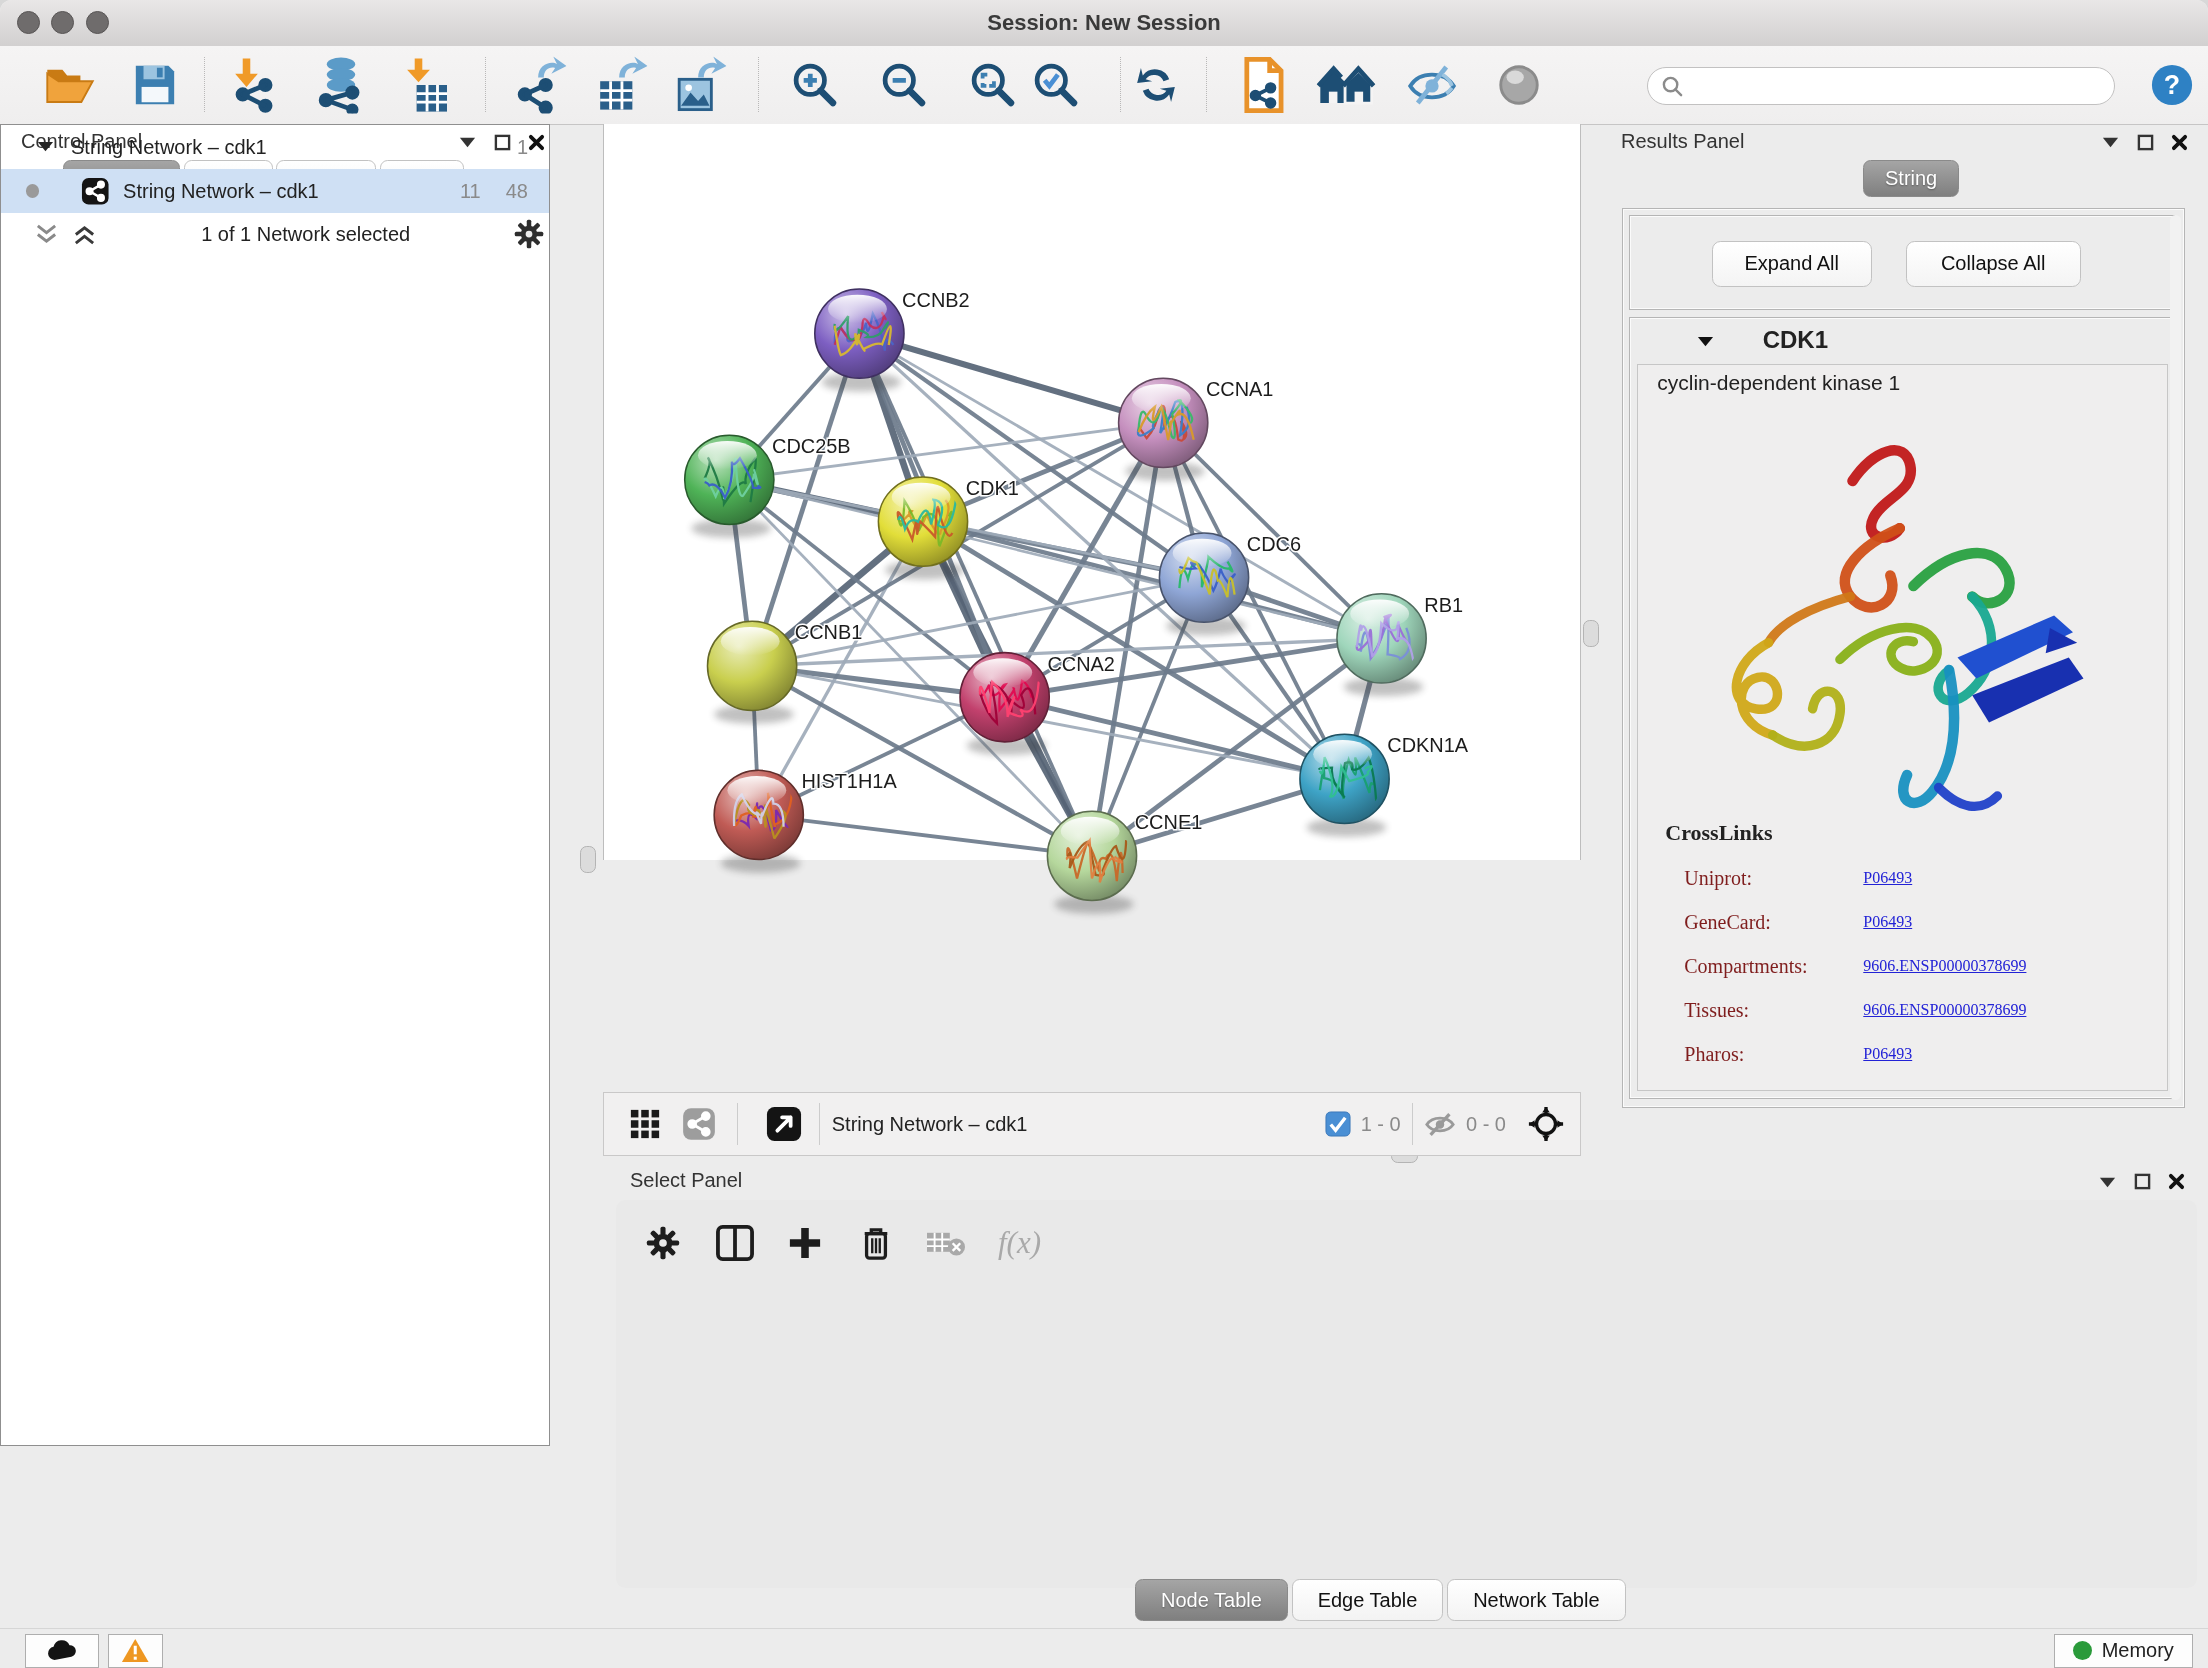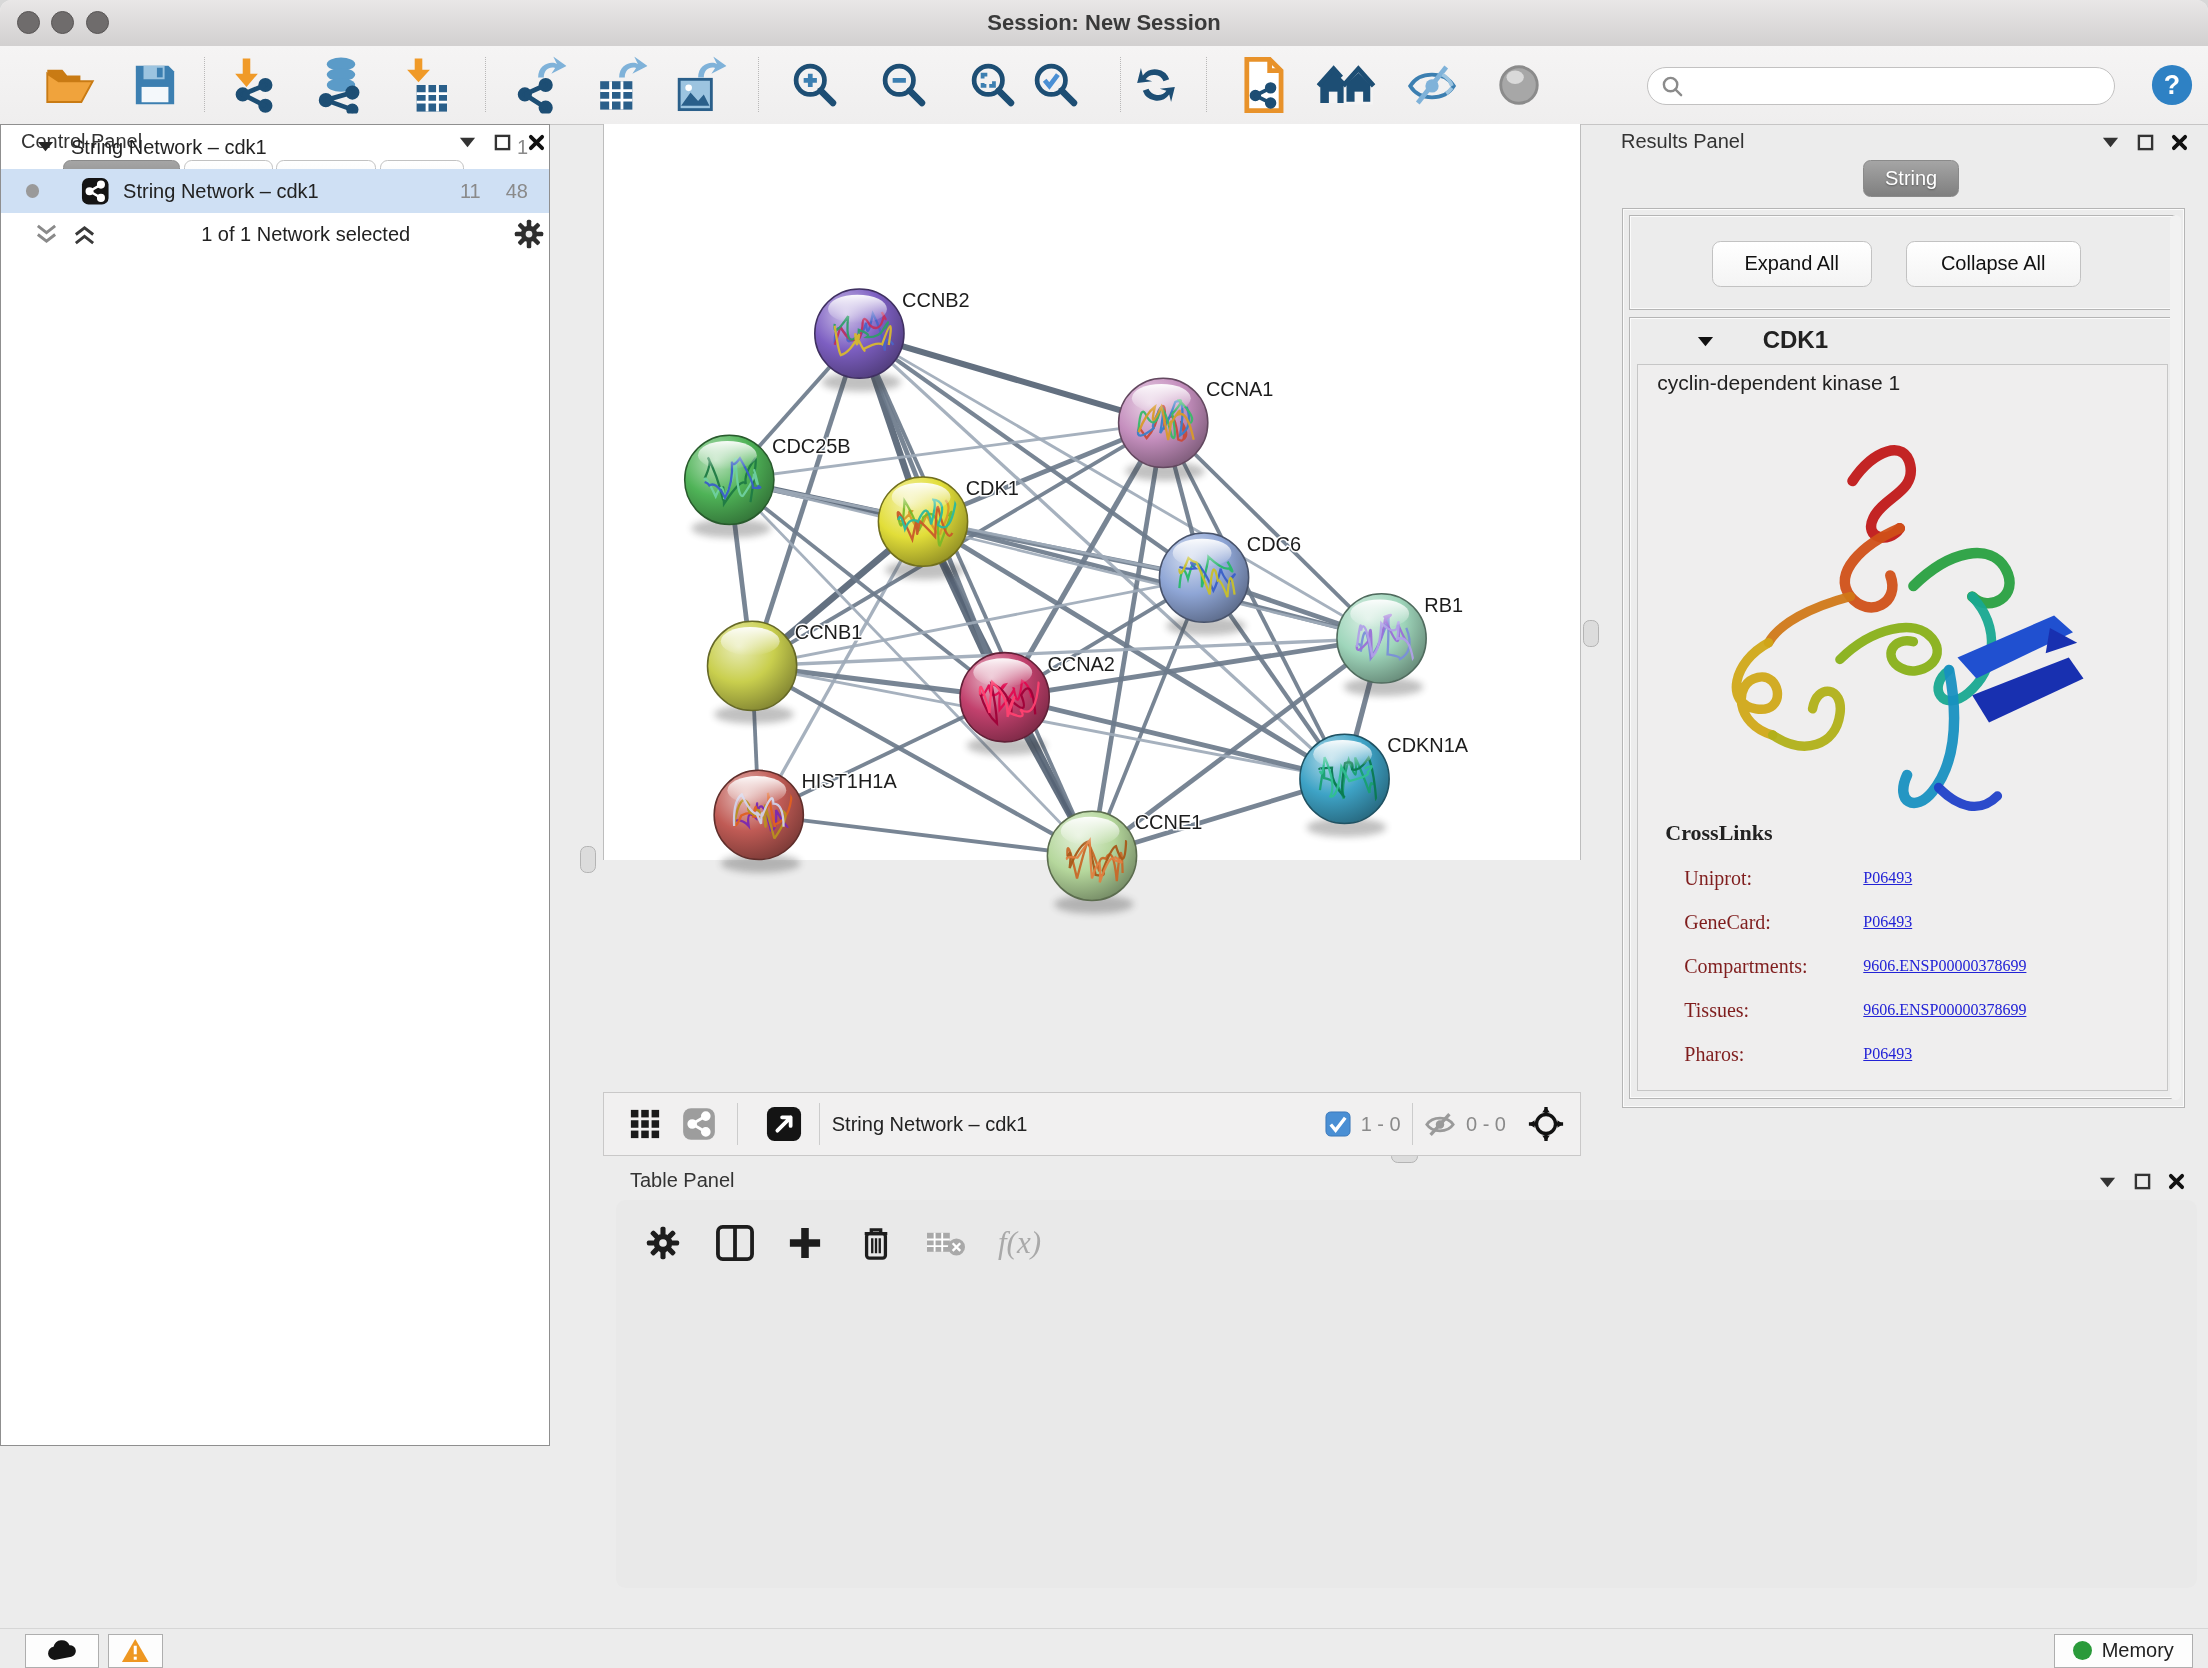--- a/index.html
+++ b/index.html
@@ -696,21 +696,21 @@
                 <a class="xlink" href="#">P06493</a>
               </div>
           </div>
         </div>
       </div>
       <div class="scroll-track" style="right:2.9px;top:5.7px;width:11.4px;height:885px;border-radius:5.7px;"></div>
     </div>
   </div>
 
   <div class="abs" style="left:603px;top:1156px;width:1605px;height:473px;">
-    <div class="abs panel-title" style="left:27px;top:13.3px;">Table Panel</div>
+    <div class="abs panel-title" style="left:27px;top:13.3px;">Select Panel</div>
     <div class="abs ph-icons" style="left:1495px;top:17px;">
       <svg width="19" height="13.3" viewBox="0 0 20 14">
           <polygon points="2,3 18,3 10,13" fill="#333"></polygon>
         </svg>
       <svg width="17" height="17" viewBox="0 0 18 18">
           <rect x="2" y="2" width="14" height="14" fill="none" stroke="#333" stroke-width="2.5"></rect>
         </svg>
       <svg width="17" height="17" viewBox="0 0 18 18">
           <path d="M3 3 L15 15 M15 3 L3 15" stroke="#111" stroke-width="4" stroke-linecap="round"></path>
         </svg>
@@ -750,20 +750,25 @@
           <rect x="1" y="4" width="24" height="20" fill="#a9a9a9"></rect>
           <path d="M1 11 h24 M1 18 h24 M9 4 v20 M17 4 v20" stroke="#fff" stroke-width="2"></path>
           <circle cx="32" cy="19" r="9" fill="#a9a9a9"></circle>
           <path d="M28 15 l8 8 M36 15 l-8 8" stroke="#fff" stroke-width="2.5"></path>
         </svg>
       <span class="serif" style="margin-left:32px;font-size:31px;font-style:italic;color:#a9a9a9;">f(x)</span>
     </div>
 
   </div>
 
+  <div class="abs" style="left:1135px;top:1579px;display:flex;">
+    <span class="tab active" style="padding:8.6px 25px;">Node Table</span>
+    <span class="tab" style="padding:8.6px 25px;">Edge Table</span>
+    <span class="tab" style="padding:8.6px 25px;">Network Table</span>
+  </div>
 
   <div id="bottombar" class="abs">
     <div class="bb-btn" style="left:25px;width:72px;">
       <svg width="32" height="23" viewBox="0 0 34 24">
           <path d="M9 22 a7 7 0 0 1 -1 -13.9 A9 9 0 0 1 25 6.5 a6.2 6.2 0 0 1 2 12.2 z" fill="#141414"></path>
         </svg>
     </div>
     <div class="bb-btn" style="left:108px;width:53px;">
       <svg width="28.5" height="25" viewBox="0 0 30 26">
           <path d="M15 1 L29 25 H1z" fill="#ee9722"></path>

